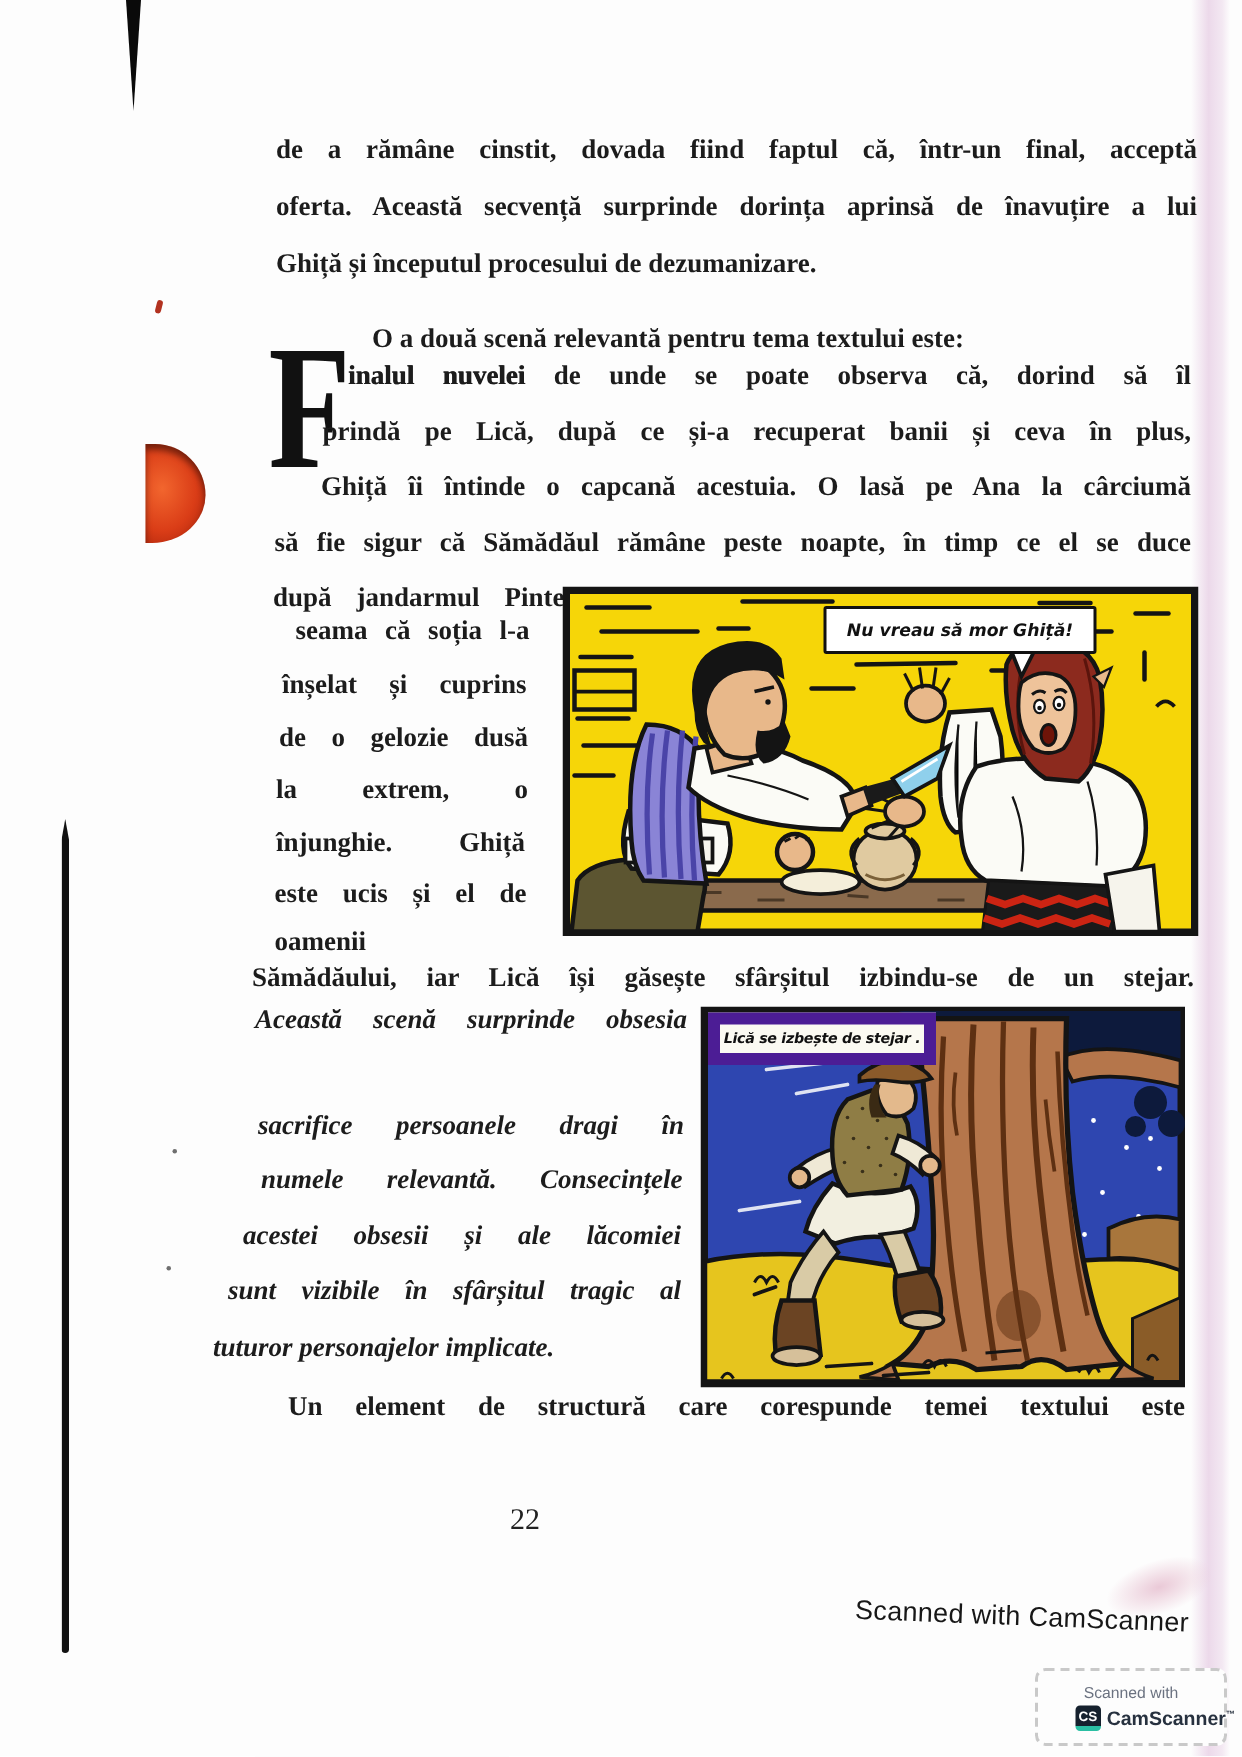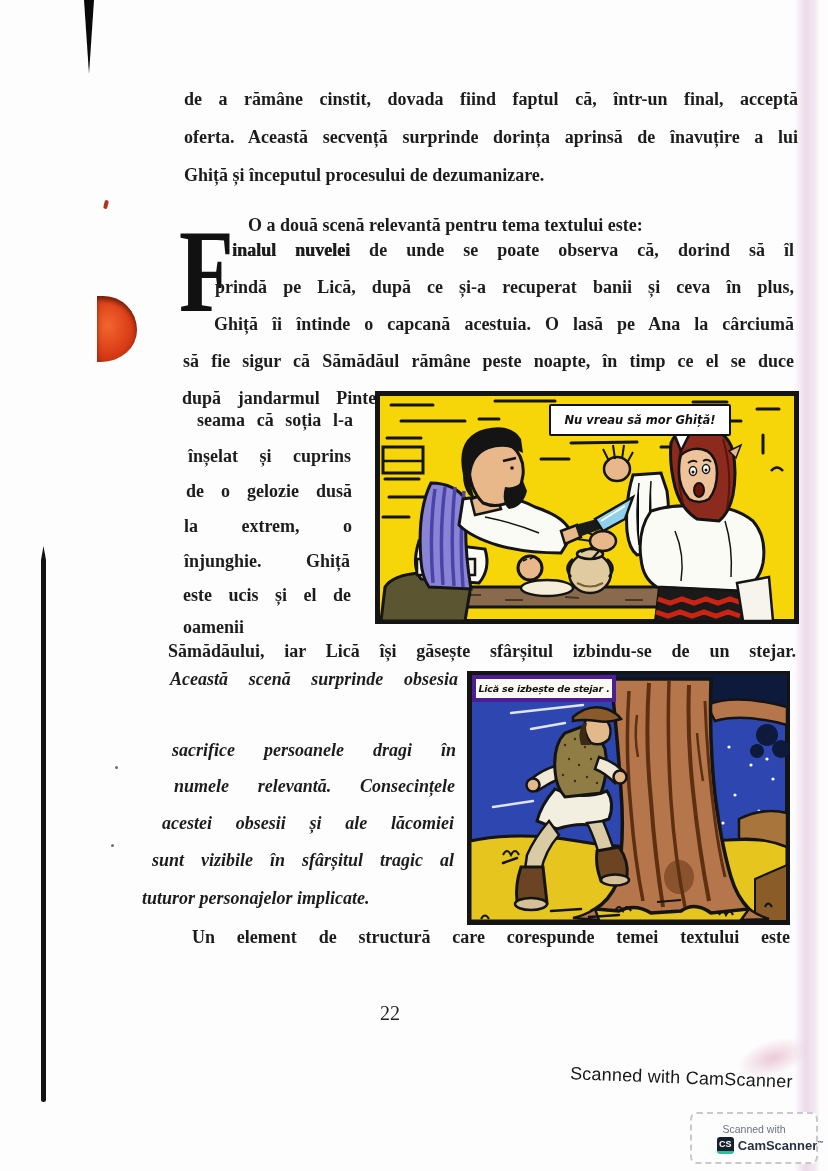--- a/index.html
+++ b/index.html
@@ -11,23 +11,23 @@
   .it{font-style:italic;}
   .xb{font-weight:700;text-shadow:0.4px 0 0 #1c1c1c;}
   .dropcap{position:absolute;left:179px;top:224px;font:700 118px/0.82 "Liberation Serif",serif;
       color:#111;transform:scaleX(.76);transform-origin:left top;}
   .panel{position:absolute;}
   .panel svg{display:block;}
   .bubble{position:absolute;left:174px;top:13px;width:178px;height:28px;background:#ffffff;
       border:2.5px solid #111;border-radius:2px;display:flex;align-items:center;justify-content:center;
       font:italic 700 11.5px "DejaVu Sans",sans-serif;color:#111;z-index:3;}
   .caption{position:absolute;left:5px;top:4px;width:136px;height:19px;background:#fbfaf2;
-      border:4px solid #4c1d95;display:flex;align-items:center;justify-content:center;
+      border:8px solid #4c1d95;display:flex;align-items:center;justify-content:center;
       font:italic 700 9.5px "DejaVu Sans",sans-serif;letter-spacing:-0.2px;color:#111;z-index:3;}
-  .pagenum{position:absolute;left:340px;top:1002px;width:60px;text-align:right;
+  .pagenum{position:absolute;left:340px;top:1002px;width:60px;text-align:left;
       font:400 20px "Liberation Serif",serif;color:#222;}
   .wm-text{position:absolute;left:570px;top:1068px;width:250px;
       font:400 18px "Liberation Sans",sans-serif;color:#171717;letter-spacing:.2px;
       transform:rotate(2.2deg);}
   .badge{position:absolute;left:690px;top:1112px;width:124px;height:48px;background:#fdfdfd;
       border:2px dashed #c9c9c9;border-radius:7px;display:flex;flex-direction:column;
       align-items:center;justify-content:center;gap:2px;font-family:"Liberation Sans",sans-serif;}
   .badge .l1{font-size:10.5px;color:#6b7280;}
   .badge .row{display:flex;align-items:center;gap:4px;margin-left:32px;}
   .badge .cs{width:17px;height:17px;border-radius:3px;color:#fff;

